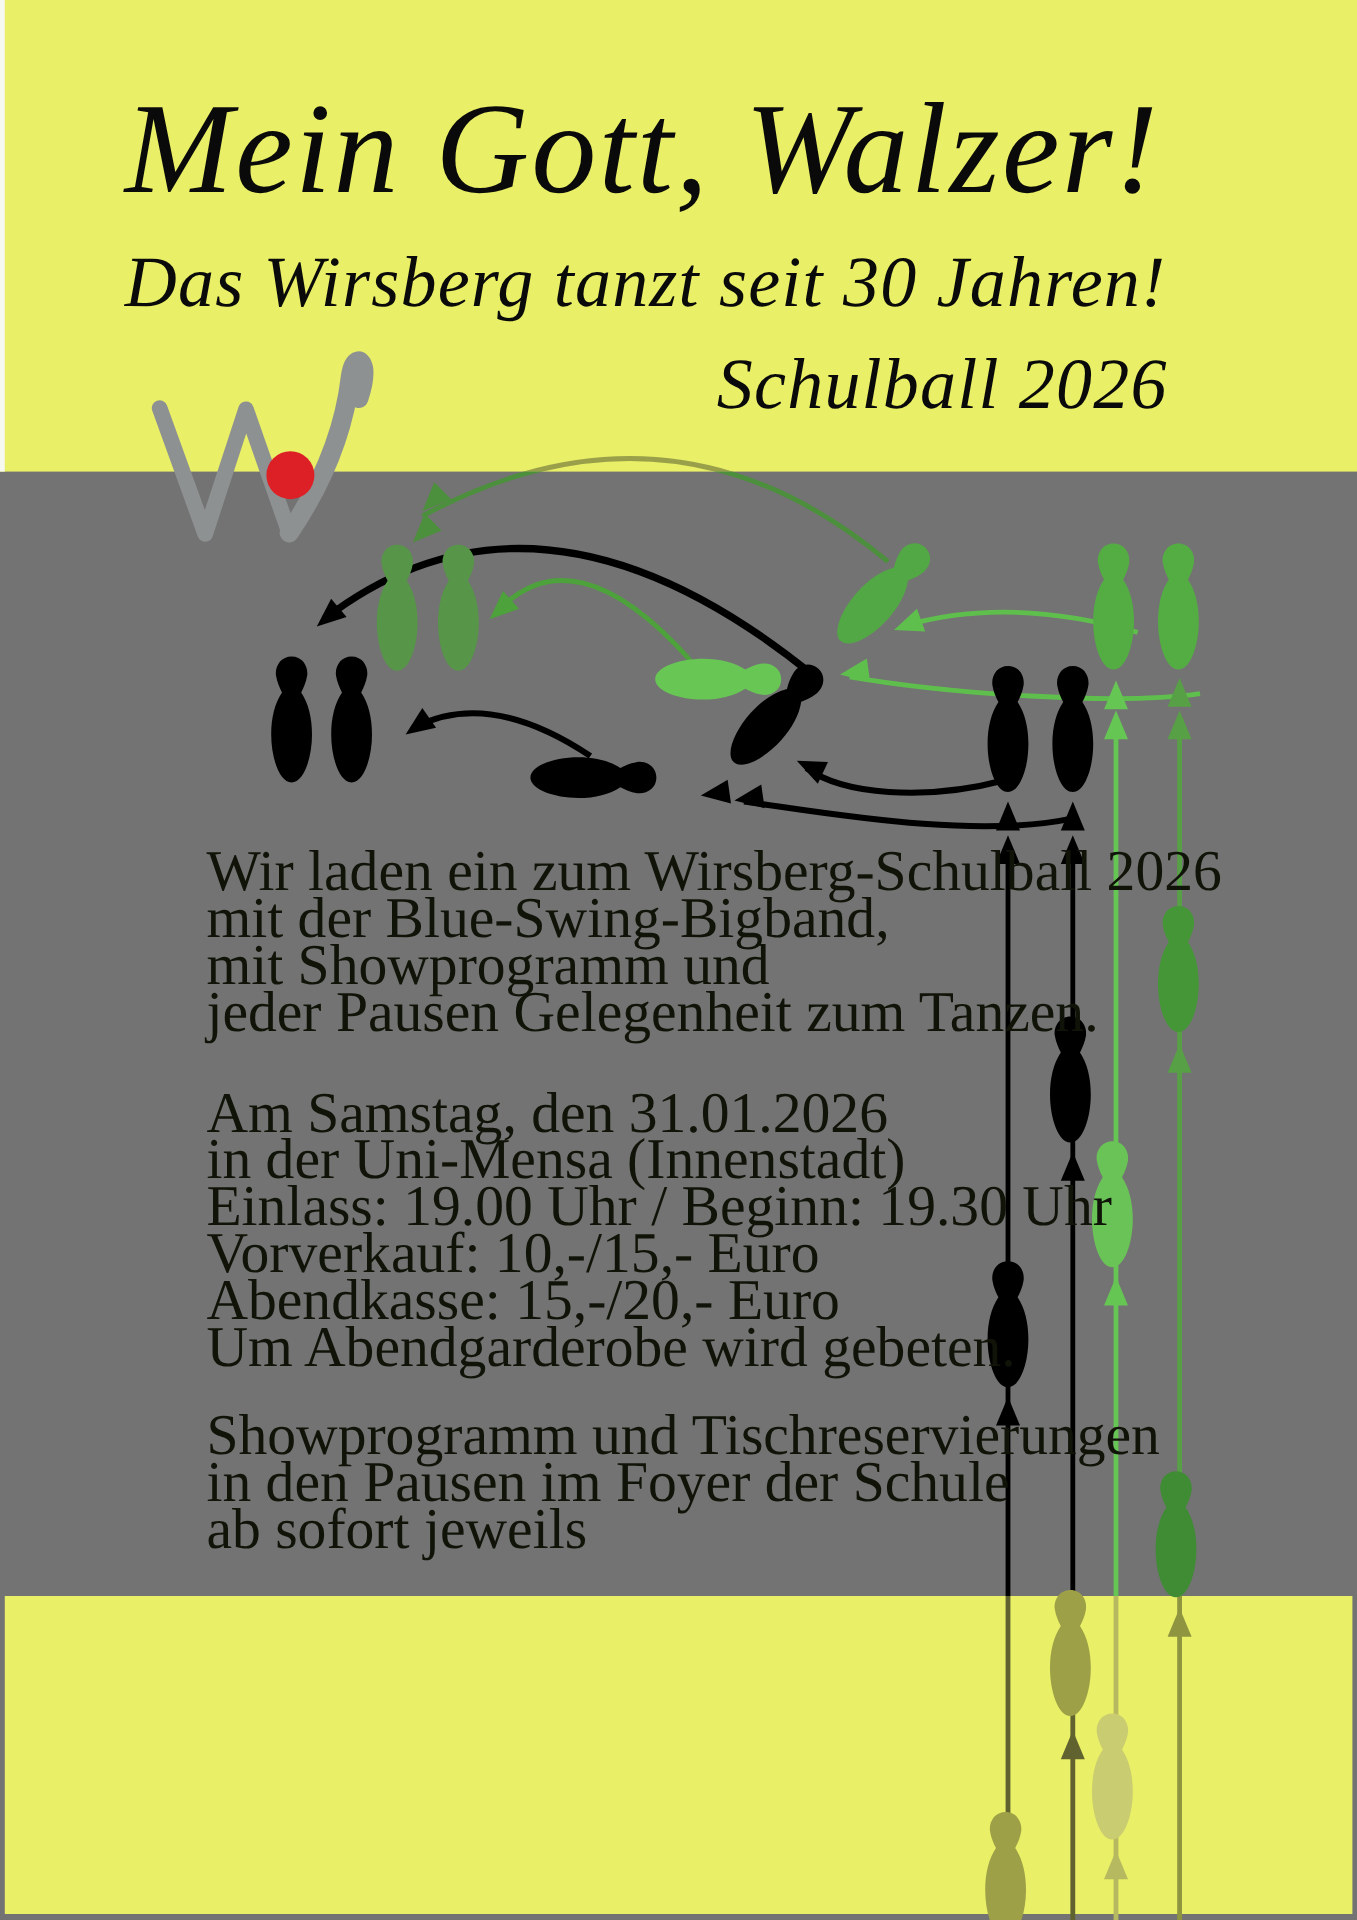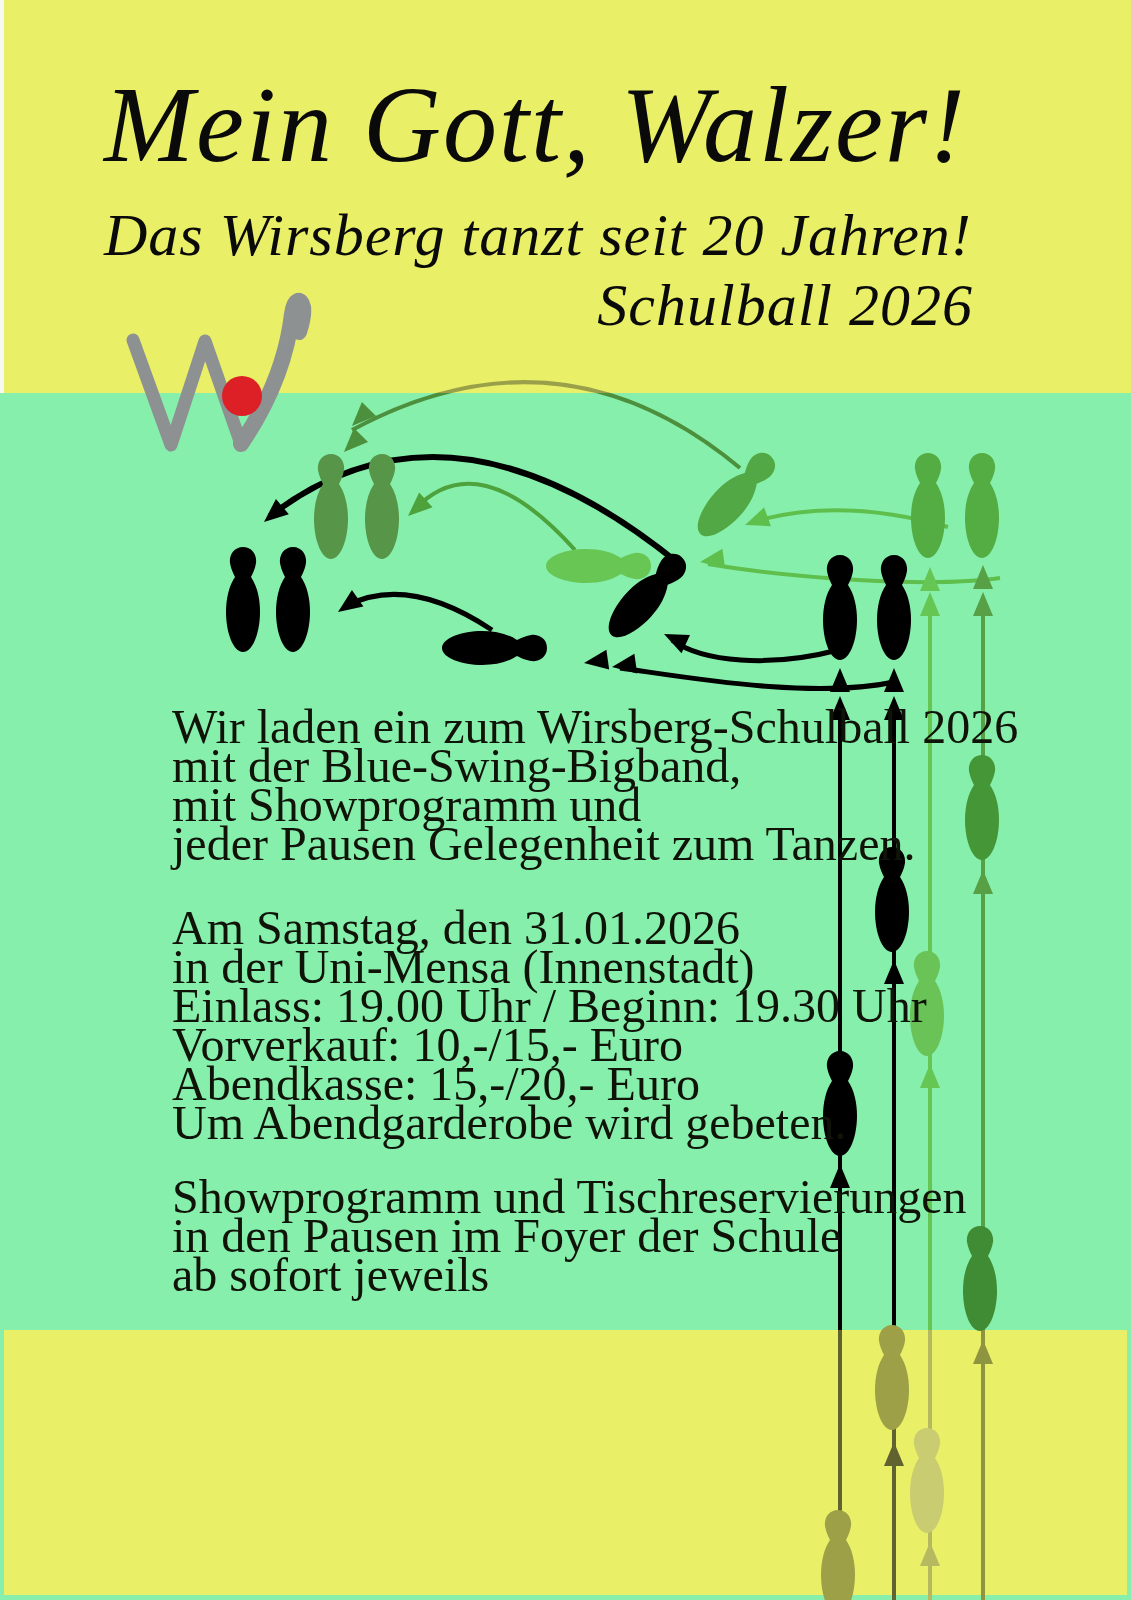--- a/index.html
+++ b/index.html
@@ -1,32 +1,32 @@
 <!DOCTYPE html>
 <html><head>
 <meta charset="utf-8">
 <style>
   html,body{margin:0;padding:0;}
   body{background:#555;}
   .poster{
     position:relative;
     width:1131px;height:1600px;
-    background:#86efac;
+    background:#737373;
     overflow:hidden;
     font-family:"Liberation Serif","DejaVu Serif",serif;
   }
   .band{position:absolute;background:#e9ef66;}
   .band-top{left:0;top:0;width:1131px;height:393px;}
   .band-top-sliver{position:absolute;left:0;top:0;width:4px;height:393px;background:#f7f8ee;}
   .band-bottom{left:4px;top:1330px;width:1123px;height:265px;}
   .diagram{position:absolute;left:0;top:0;z-index:3;}
   .titles{position:absolute;z-index:4;color:#0a0a0a;font-style:italic;white-space:nowrap;}
   .title-main{left:104px;top:60px;font-size:108px;line-height:130px;letter-spacing:2px;}
   .title-sub{left:104px;top:196px;font-size:60px;line-height:78px;letter-spacing:1px;}
-  .title-event{right:158px;top:266px;font-size:60px;line-height:78px;letter-spacing:1px;text-align:center;}
+  .title-event{right:158px;top:281px;font-size:60px;line-height:78px;letter-spacing:1px;text-align:center;}
   .body-block{
     position:absolute;left:172px;z-index:4;
     font-size:48px;line-height:39px;color:#101408;
     white-space:nowrap;
   }
   .block-invitation{top:707px;}
   .block-details{top:908px;}
   .block-tickets{top:1177px;}
   .body-block span{display:block;}
 </style>
@@ -133,21 +133,21 @@
     </g>
 
     <g fill="none">
       <path d="M133,340 L171,445 L205,341 L241,444" stroke="#8e9192" stroke-width="13" stroke-linejoin="round" stroke-linecap="round"></path>
       <path d="M241,444 C264,410 286,366 292,314 C294,299 301,297 303,307 C304,314 302,323 299,332" stroke="#8e9192" stroke-width="16" stroke-linecap="round"></path>
       <circle cx="242" cy="396" r="20" fill="#dd1f26"></circle>
     </g>
   </svg>
 
   <div class="titles title-main">Mein Gott, Walzer!</div>
-  <div class="titles title-sub">Das Wirsberg tanzt seit 20 Jahren!</div>
+  <div class="titles title-sub">Das Wirsberg tanzt seit 30 Jahren!</div>
   <div class="titles title-event">Schulball 2026</div>
 
   <div class="body-block block-invitation">
     <span>Wir laden ein zum Wirsberg-Schulball 2026</span>
     <span>mit der Blue-Swing-Bigband,</span>
     <span>mit Showprogramm und</span>
     <span>jeder Pausen Gelegenheit zum Tanzen.</span>
   </div>
 
   <div class="body-block block-details">

